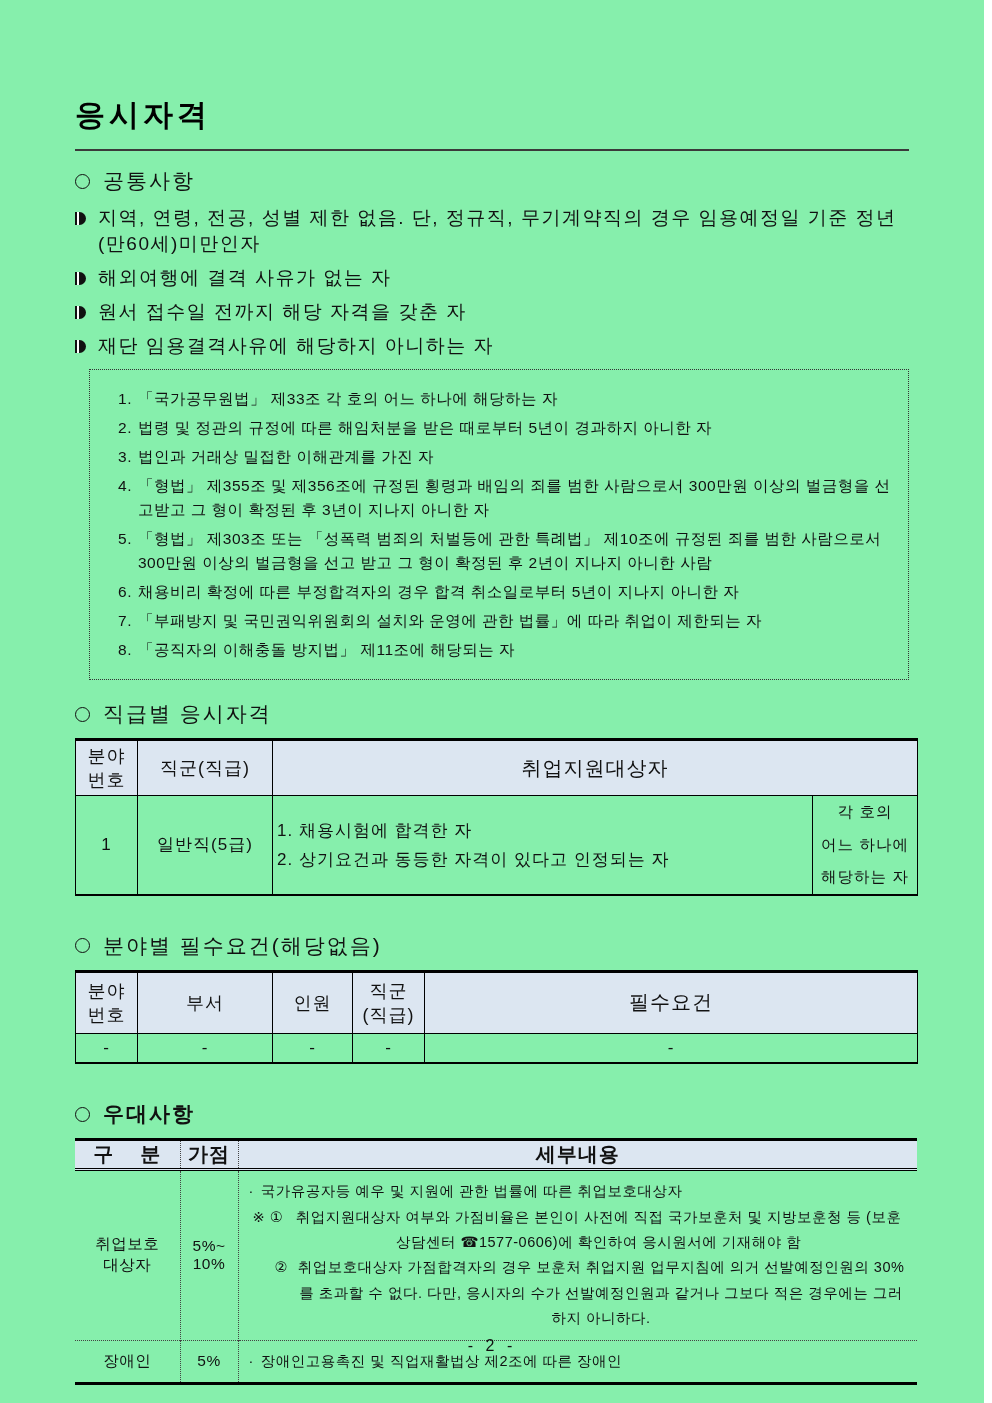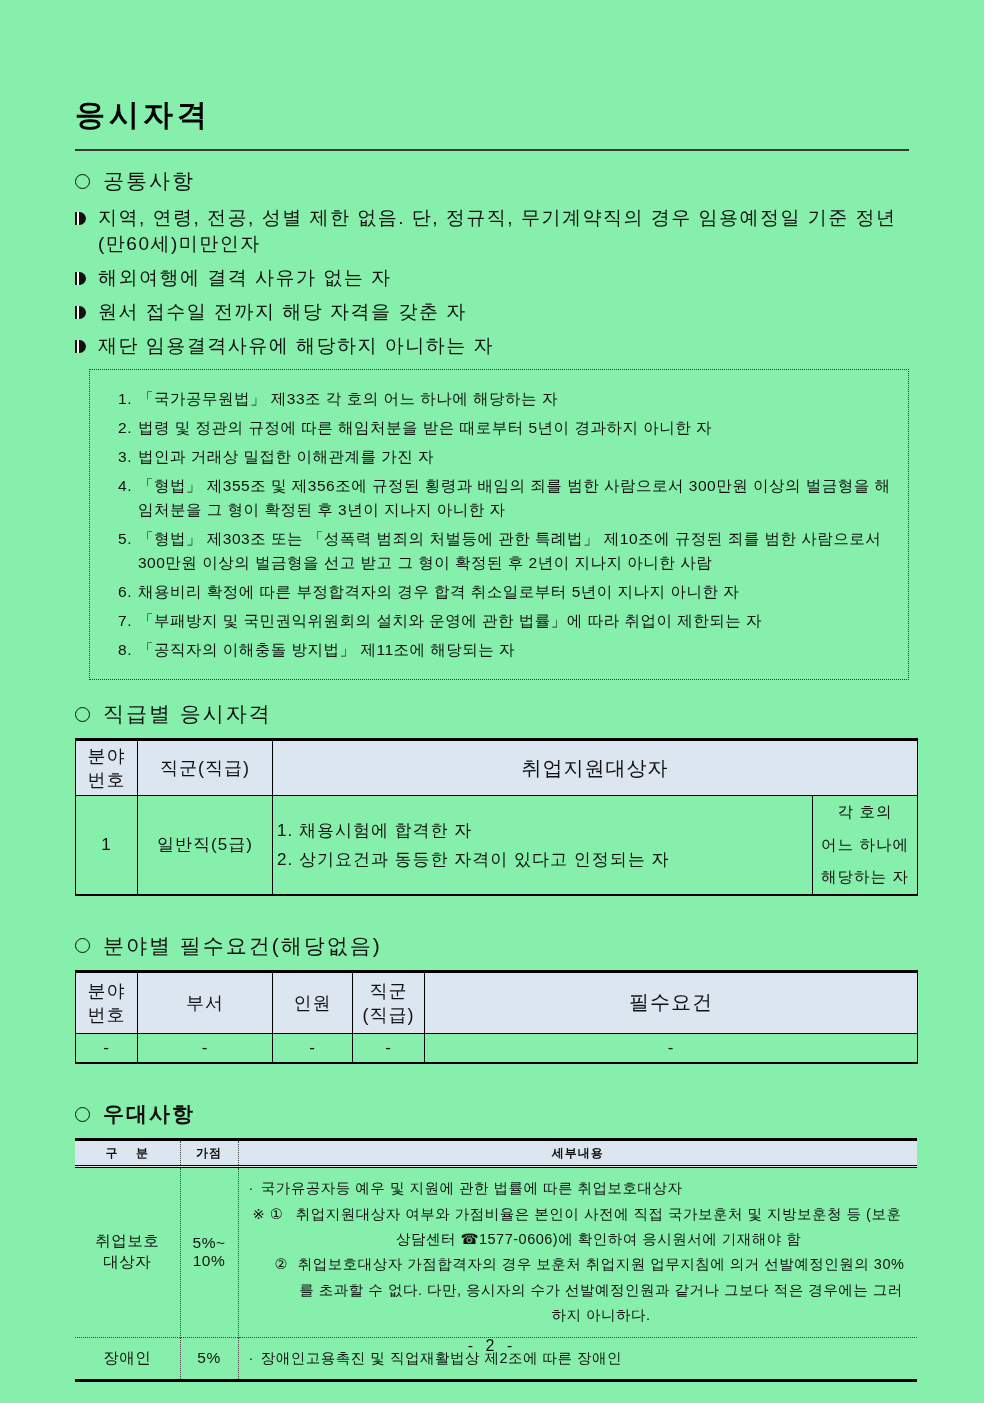--- a/index.html
+++ b/index.html
@@ -37,21 +37,21 @@
   .t1 td.req { text-align:left; padding:8px 4px; }
   .t1 td.req .req-line { margin:6px 0; }
   .t1 td.note { font-size:15.5px; line-height:2.1; }
   .t2 th { height:62px; }
   .t2 td { height:30px; font-size:16px; }
   .preline { white-space:pre-line; }
   .prewrap { white-space:pre-wrap; }
 
   
   table.pref { width:842px; border-collapse:collapse; border-top:3.5px solid #000; border-bottom:3px solid #000; table-layout:fixed; }
-  table.pref th { background:#dce6f1; border-bottom:3px double #000; font-size:12px; font-weight:bold; letter-spacing:1px; height:27px; text-align:center; vertical-align:middle; color:#111; }
+  table.pref th { background:#dce6f1; border-bottom:3px double #000; font-size:20px; font-weight:bold; letter-spacing:1px; height:27px; text-align:center; vertical-align:middle; color:#111; }
   table.pref td { font-size:15.5px; letter-spacing:0.5px; text-align:center; vertical-align:middle; color:#111; }
   table.pref th + th, table.pref td + td { border-left:1.5px dotted #444; }
   table.pref tr.r2 td { border-top:1.5px dotted #444; }
   td.details { text-align:left; padding:8px 10px; }
   .detail-line { display:flex; gap:7px; font-size:14.5px; line-height:1.75; color:#111; }
   .detail-line .mk { flex:0 0 auto; }
   .detail-line.ind1 { margin-left:4px; }
   .detail-line.ind2 { margin-left:26px; }
   .r1 td { height:142px; }
   .r2 td { height:36px; }
@@ -100,21 +100,21 @@
     <div class="dq-item">
       <span class="dq-no">2.</span>
       <span class="dq-text">법령 및 정관의 규정에 따른 해임처분을 받은 때로부터 5년이 경과하지 아니한 자</span>
     </div>
     <div class="dq-item">
       <span class="dq-no">3.</span>
       <span class="dq-text">법인과 거래상 밀접한 이해관계를 가진 자</span>
     </div>
     <div class="dq-item">
       <span class="dq-no">4.</span>
-      <span class="dq-text">「형법」 제355조 및 제356조에 규정된 횡령과 배임의 죄를 범한 사람으로서 300만원 이상의 벌금형을 해임처분을 그 형이 확정된 후 3년이 지나지 아니한 자</span>
+      <span class="dq-text">「형법」 제355조 및 제356조에 규정된 횡령과 배임의 죄를 범한 사람으로서 300만원 이상의 벌금형을 선고받고 그 형이 확정된 후 3년이 지나지 아니한 자</span>
     </div>
     <div class="dq-item">
       <span class="dq-no">5.</span>
       <span class="dq-text">「형법」 제303조 또는 「성폭력 범죄의 처벌등에 관한 특례법」 제10조에 규정된 죄를 범한 사람으로서 300만원 이상의 벌금형을 선고 받고 그 형이 확정된 후 2년이 지나지 아니한 사람</span>
     </div>
     <div class="dq-item">
       <span class="dq-no">6.</span>
       <span class="dq-text">채용비리 확정에 따른 부정합격자의 경우 합격 취소일로부터 5년이 지나지 아니한 자</span>
     </div>
     <div class="dq-item">

